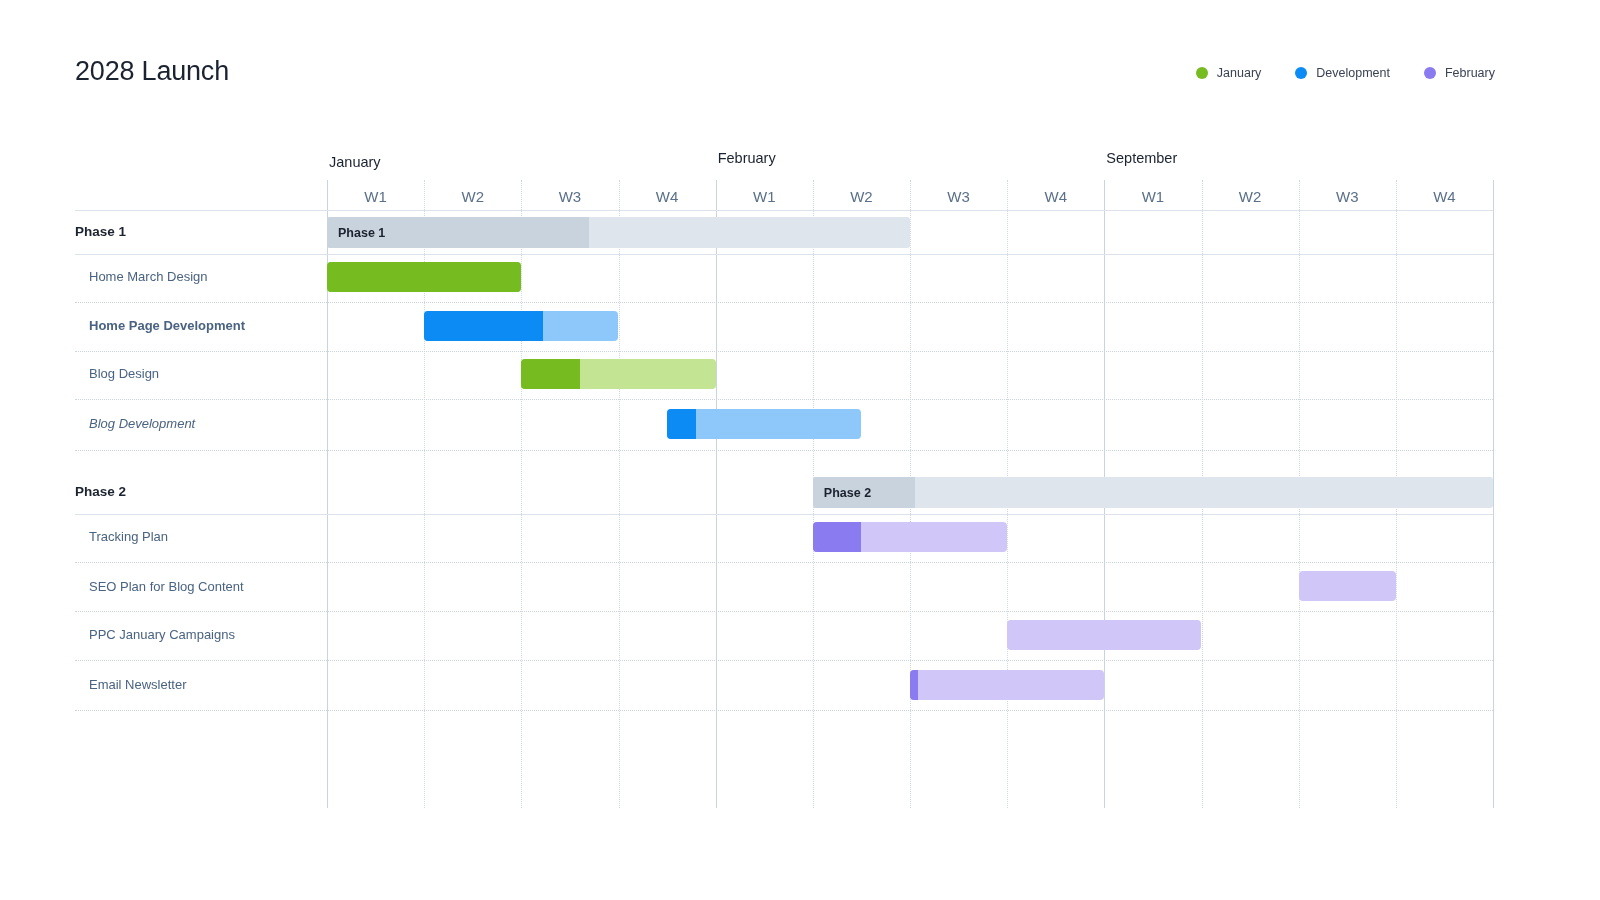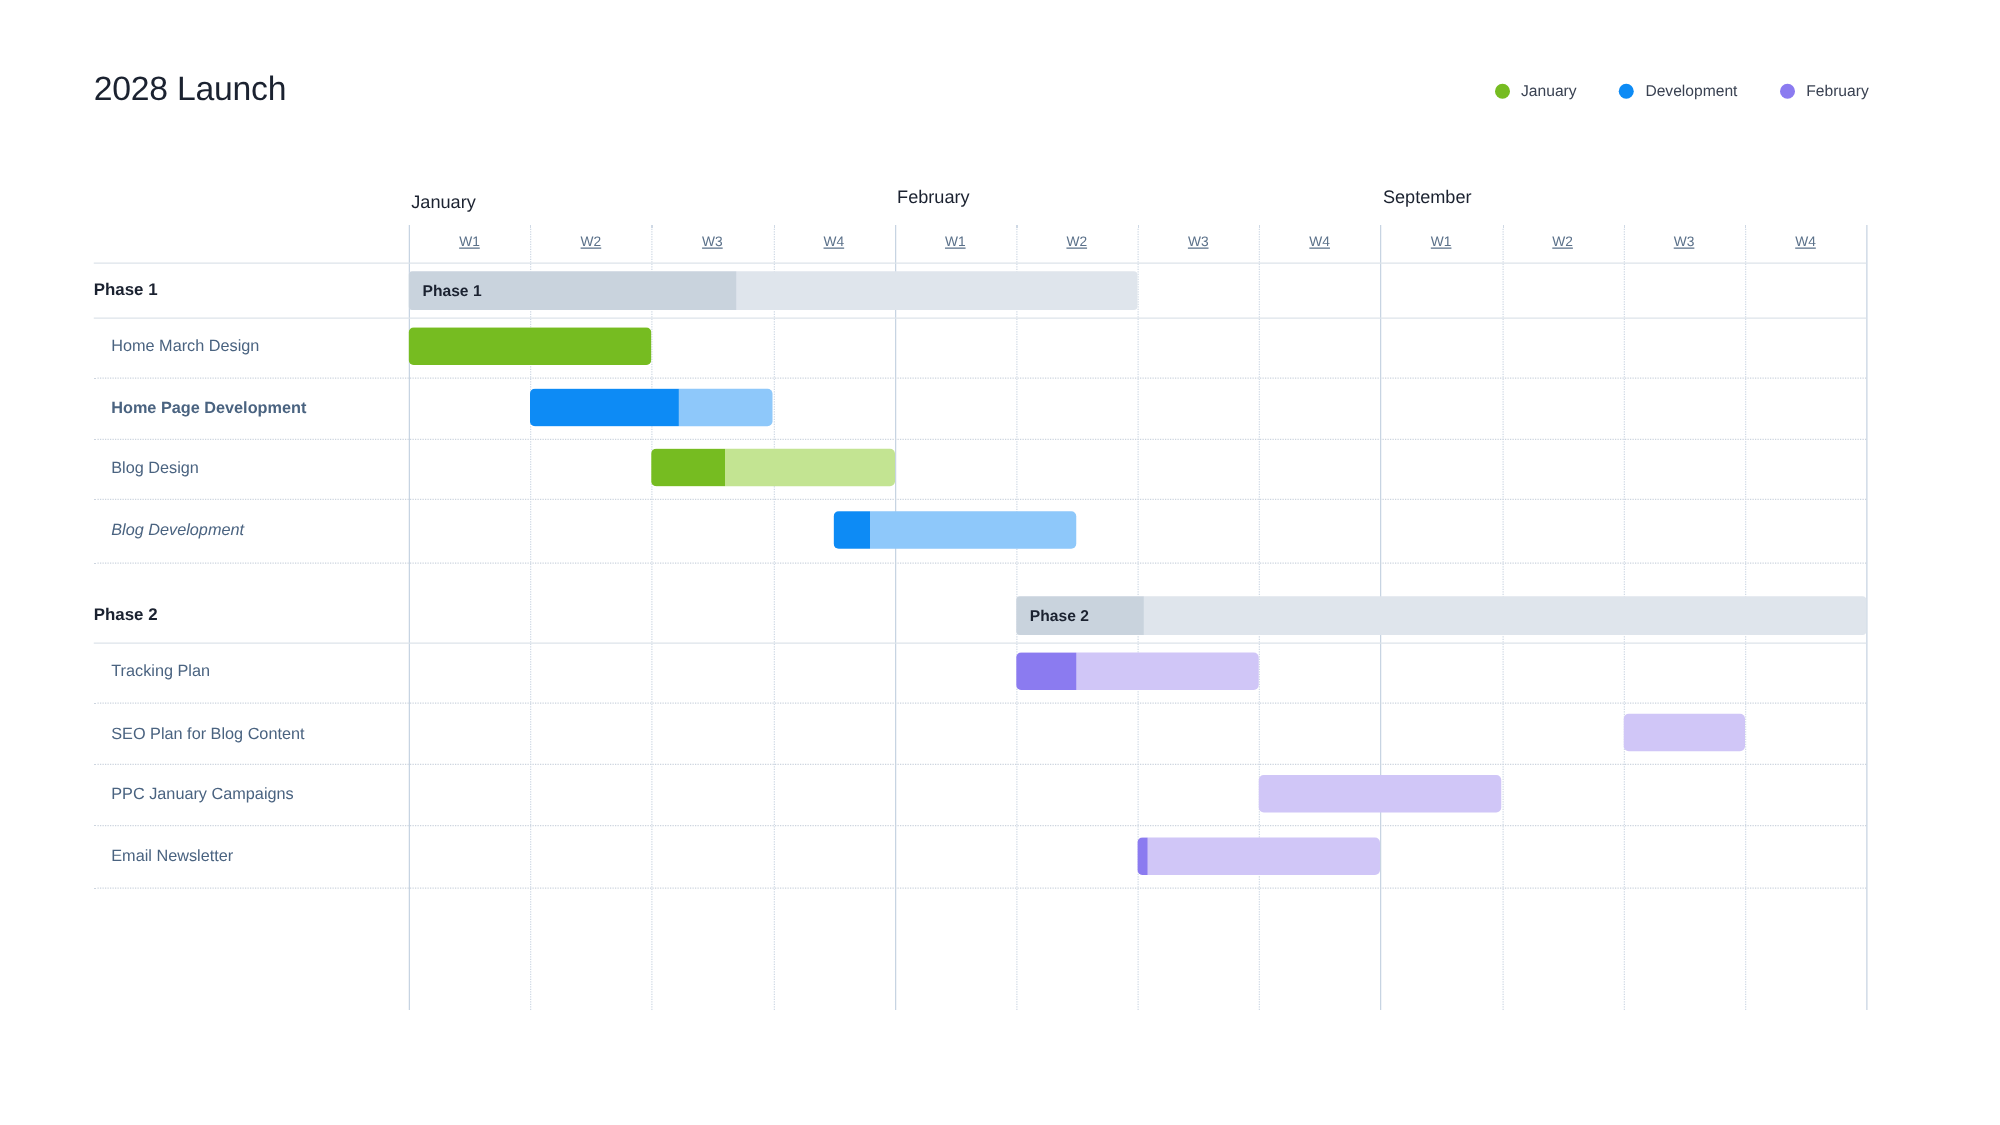--- a/index.html
+++ b/index.html
@@ -27,22 +27,22 @@
   .legend-dot { width: 12px; height: 12px; border-radius: 50%; display: block; }
   .legend-label { font-size: 12.5px; color: #3a4252; white-space: nowrap; }
 
   
   #chart { position: absolute; left: 0; top: 0; width: 1600px; height: 900px; }
 
   .month-label {
     position: absolute; font-size: 14.5px; color: #1b2230; white-space: nowrap;
   }
   .week-label {
-    position: absolute; font-size: 11px; color: #5a7089;
-    text-align: center; white-space: nowrap; text-decoration: underline;
+    position: absolute; font-size: 15px; color: #5a7089;
+    text-align: center; white-space: nowrap;
   }
 
   .vline { position: absolute; width: 0; border-left: 1px solid #c7d4e2; }
   .vline.dotted { border-left: 1px dotted #cfd9e5; }
 
   .hline { position: absolute; height: 0; left: 75px; }
   .hline.solid { border-top: 1px solid #dde3ea; }
   .hline.dotted { border-top: 1px dotted #ccd4de; }
 
   

